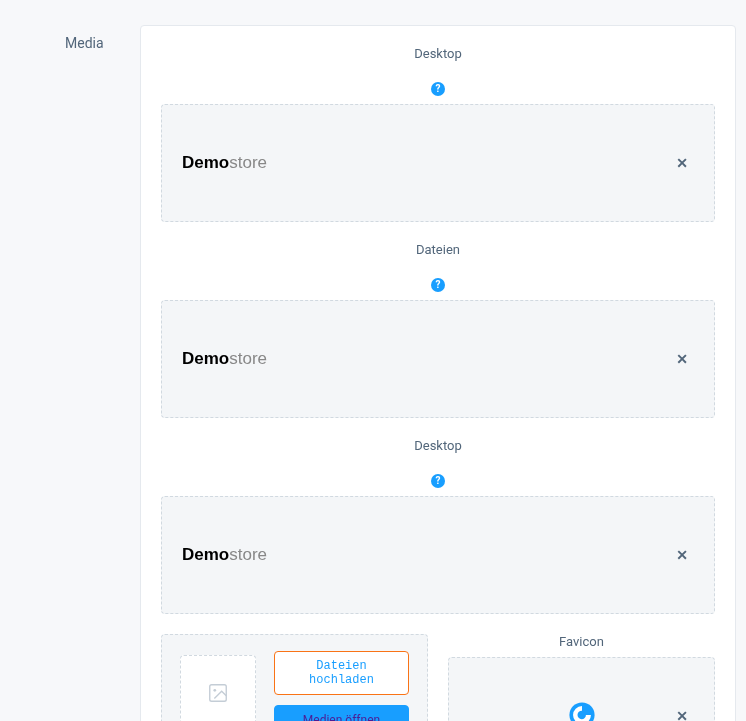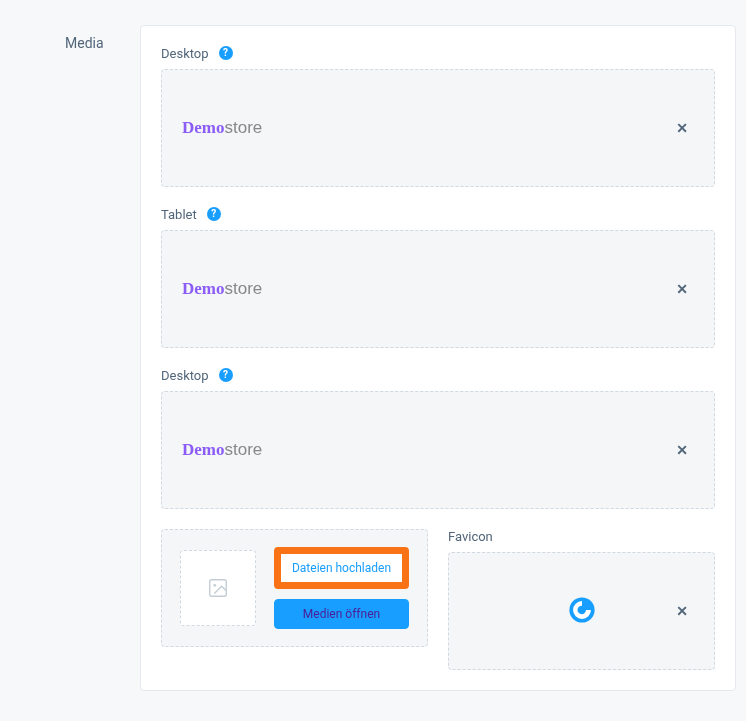--- a/index.html
+++ b/index.html
@@ -29,23 +29,24 @@
       background: #fff;
       border: 1px solid #e5e9ee;
       border-radius: 4px;
       padding: 20px 20px 20px 20px;
     }
     .media-field {
       margin-bottom: 20px;
     }
     .field-label-row {
       display: flex;
-      align-items: flex-start;
+      align-items: center;
       margin-bottom: 8px;
-      gap: 10px;
+      gap: 21px;
+      flex-direction: column;
     }
     .field-label {
       color: #52667a;
       font-size: 13px;
     }
     .help-icon {
       width: 14px;
       height: 14px;
       border-radius: 50%;
       background: #189eff;
@@ -76,22 +77,21 @@
       align-items: center;
       padding: 0 20px;
     }
     .logo {
       color: #888;
       font-size: 17px;
       font-family: Arial, sans-serif;
     }
     .logo-bold {
       font-weight: 700;
-      color: #8b5cf6;
-      font-family: Liberation Serif, serif;
+      color: #000000;
     }
     .remove-btn {
       position: absolute;
       right: 20px;
       top: 50%;
       transform: translateY(-50%);
       background: none;
       border: none;
       color: #52667a;
       font-size: 14px;
@@ -138,22 +138,23 @@
       padding: 7px 10px;
       border-radius: 4px;
       font-size: 12px;
       cursor: pointer;
       text-align: center;
       border: 1px solid transparent;
       font-family: inherit;
     }
     .btn-outline {
       background: #fff;
-      border: 7px solid #f97316;
+      border: 1px solid #f97316;
       color: #189eff;
+      font-family: Liberation Mono, monospace;
     }
     .btn-primary {
       background: #189eff;
       color: #4c1d95;
       border: 1px solid #189eff;
     }
     .favicon-zone {
       border: 1px dashed #d1d9e0;
       background: #f4f6f8;
       border-radius: 4px;
@@ -184,21 +185,21 @@
       <div class="dropzone">
         <span class="logo"><span class="logo-bold">Demo</span><span>store</span></span>
         <button class="remove-btn">
           <span>✕</span>
         </button>
       </div>
     </div>
 
     <div class="media-field">
       <div class="field-label-row">
-        <span class="field-label">Tablet</span>
+        <span class="field-label">Dateien</span>
         <span class="help-icon">?</span>
       </div>
       <div class="dropzone">
         <span class="logo"><span class="logo-bold">Demo</span><span>store</span></span>
         <button class="remove-btn">
           <span>✕</span>
         </button>
       </div>
     </div>
 

